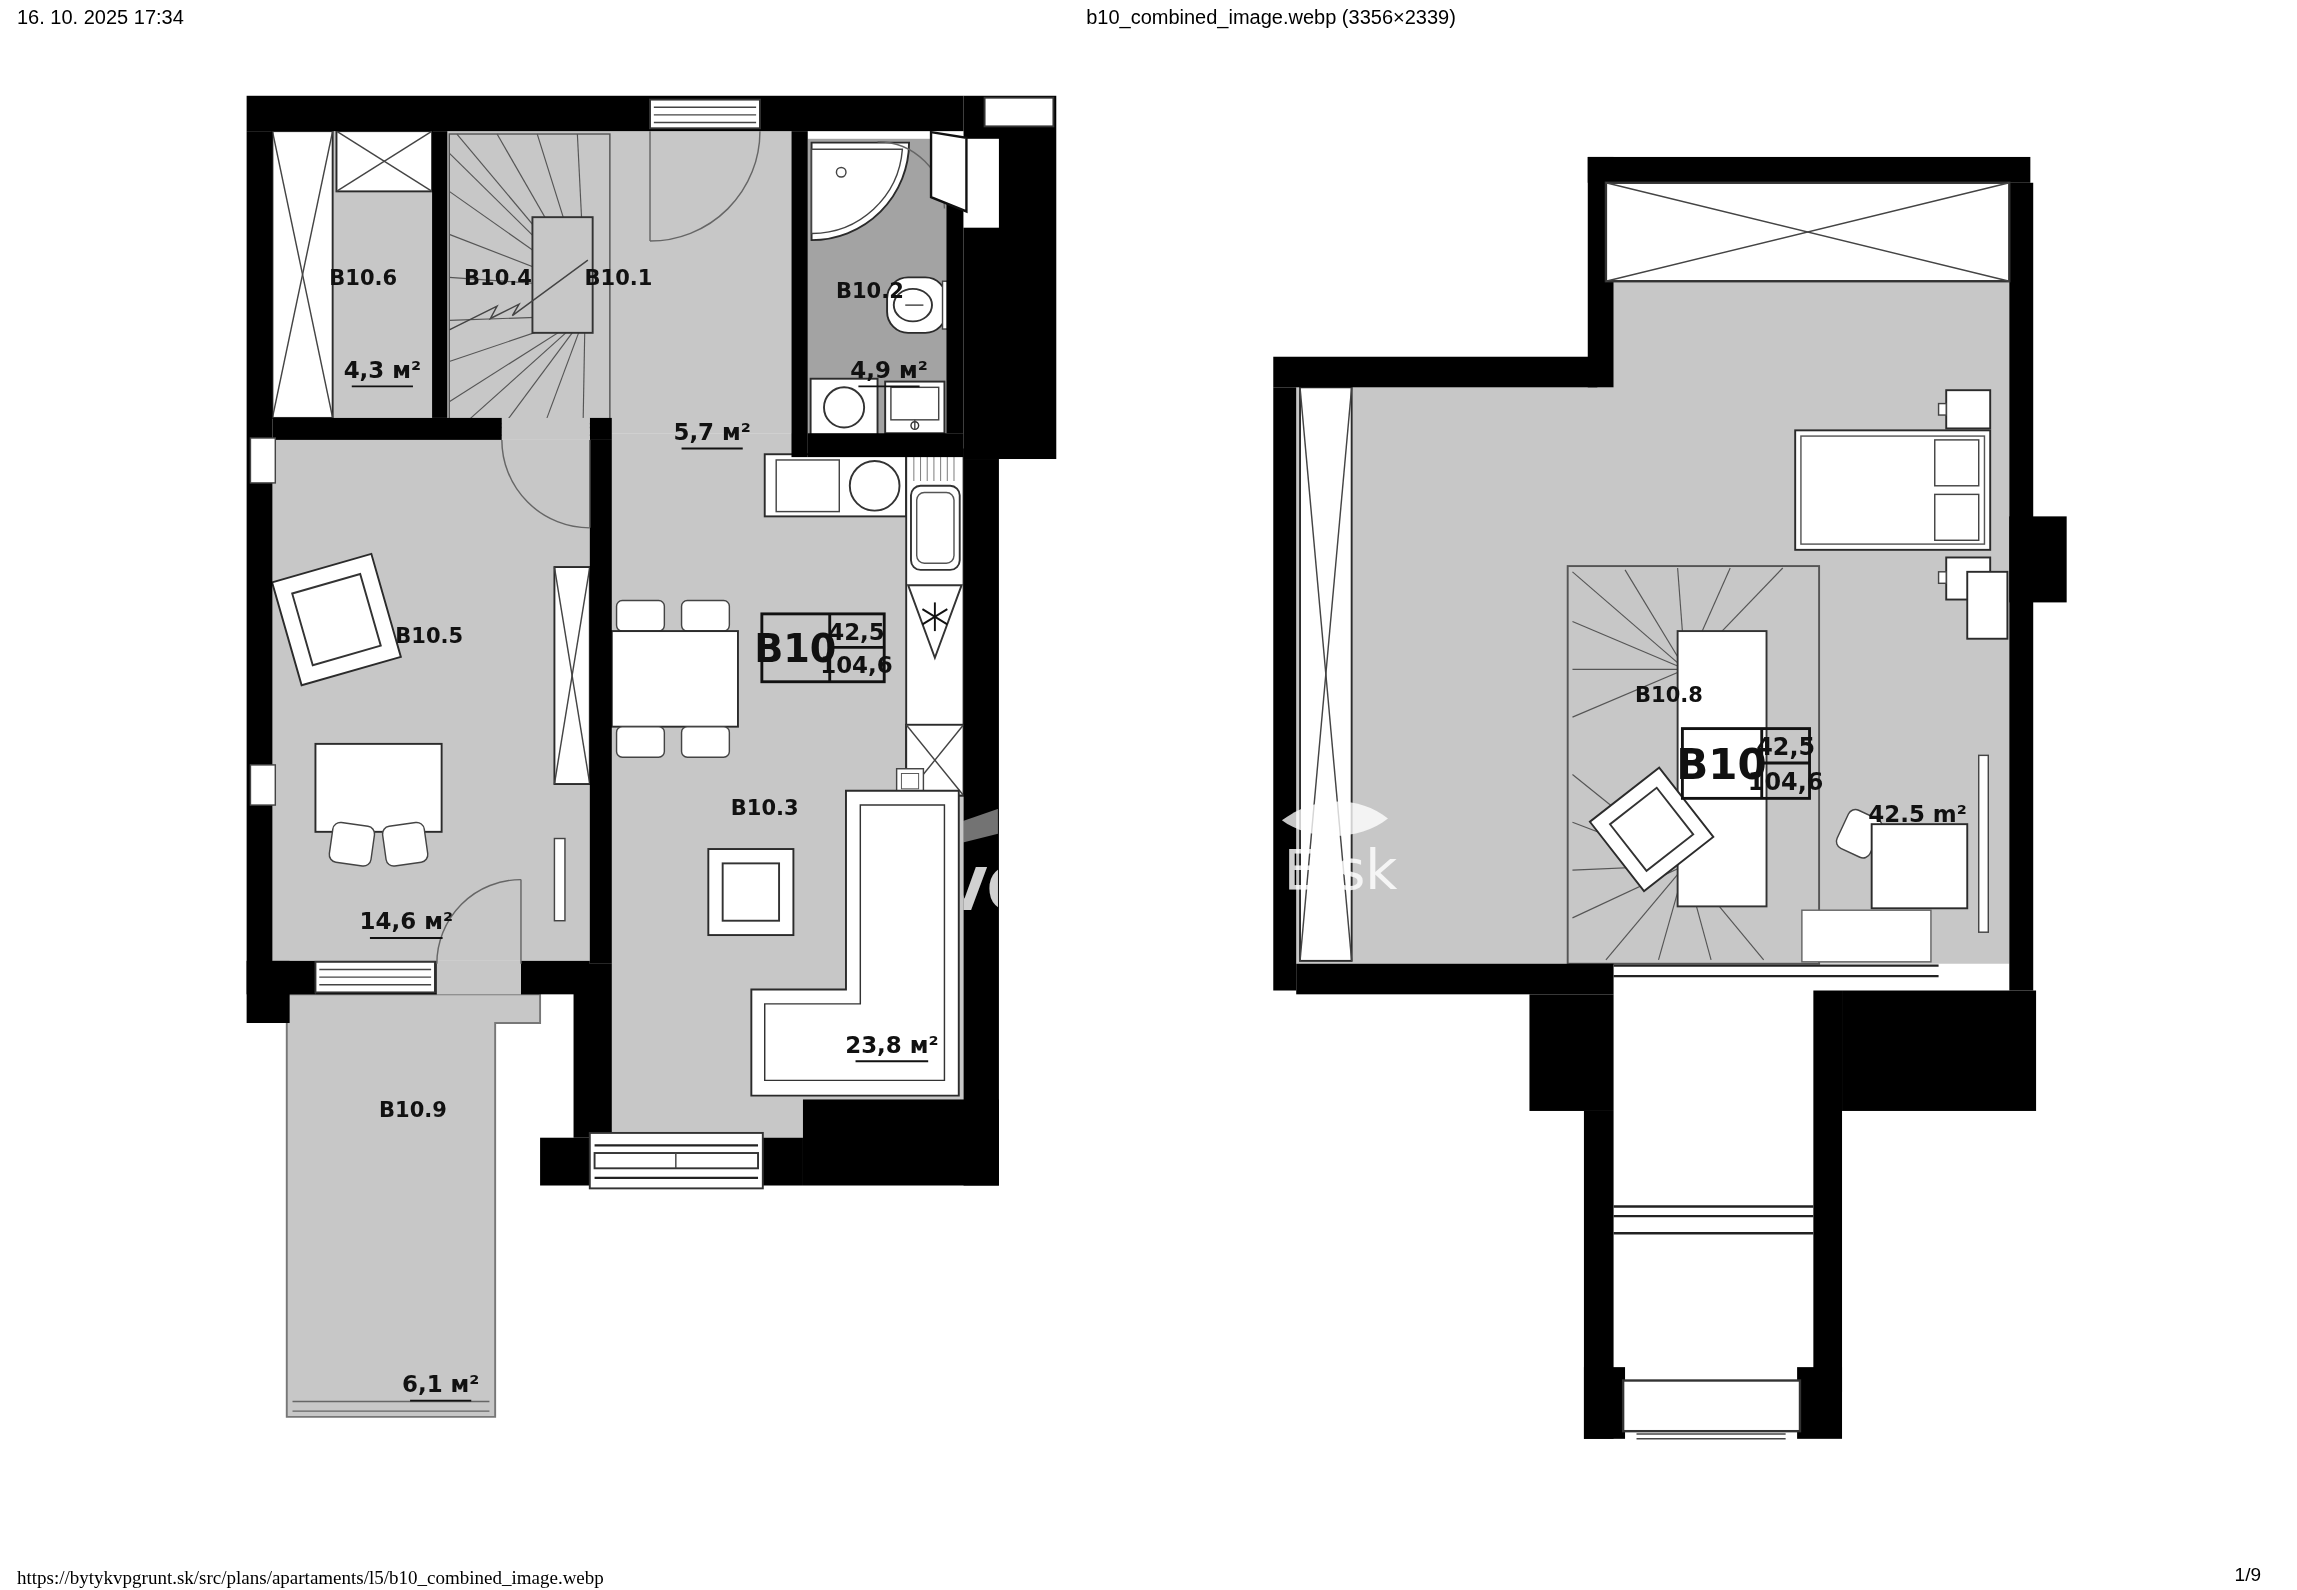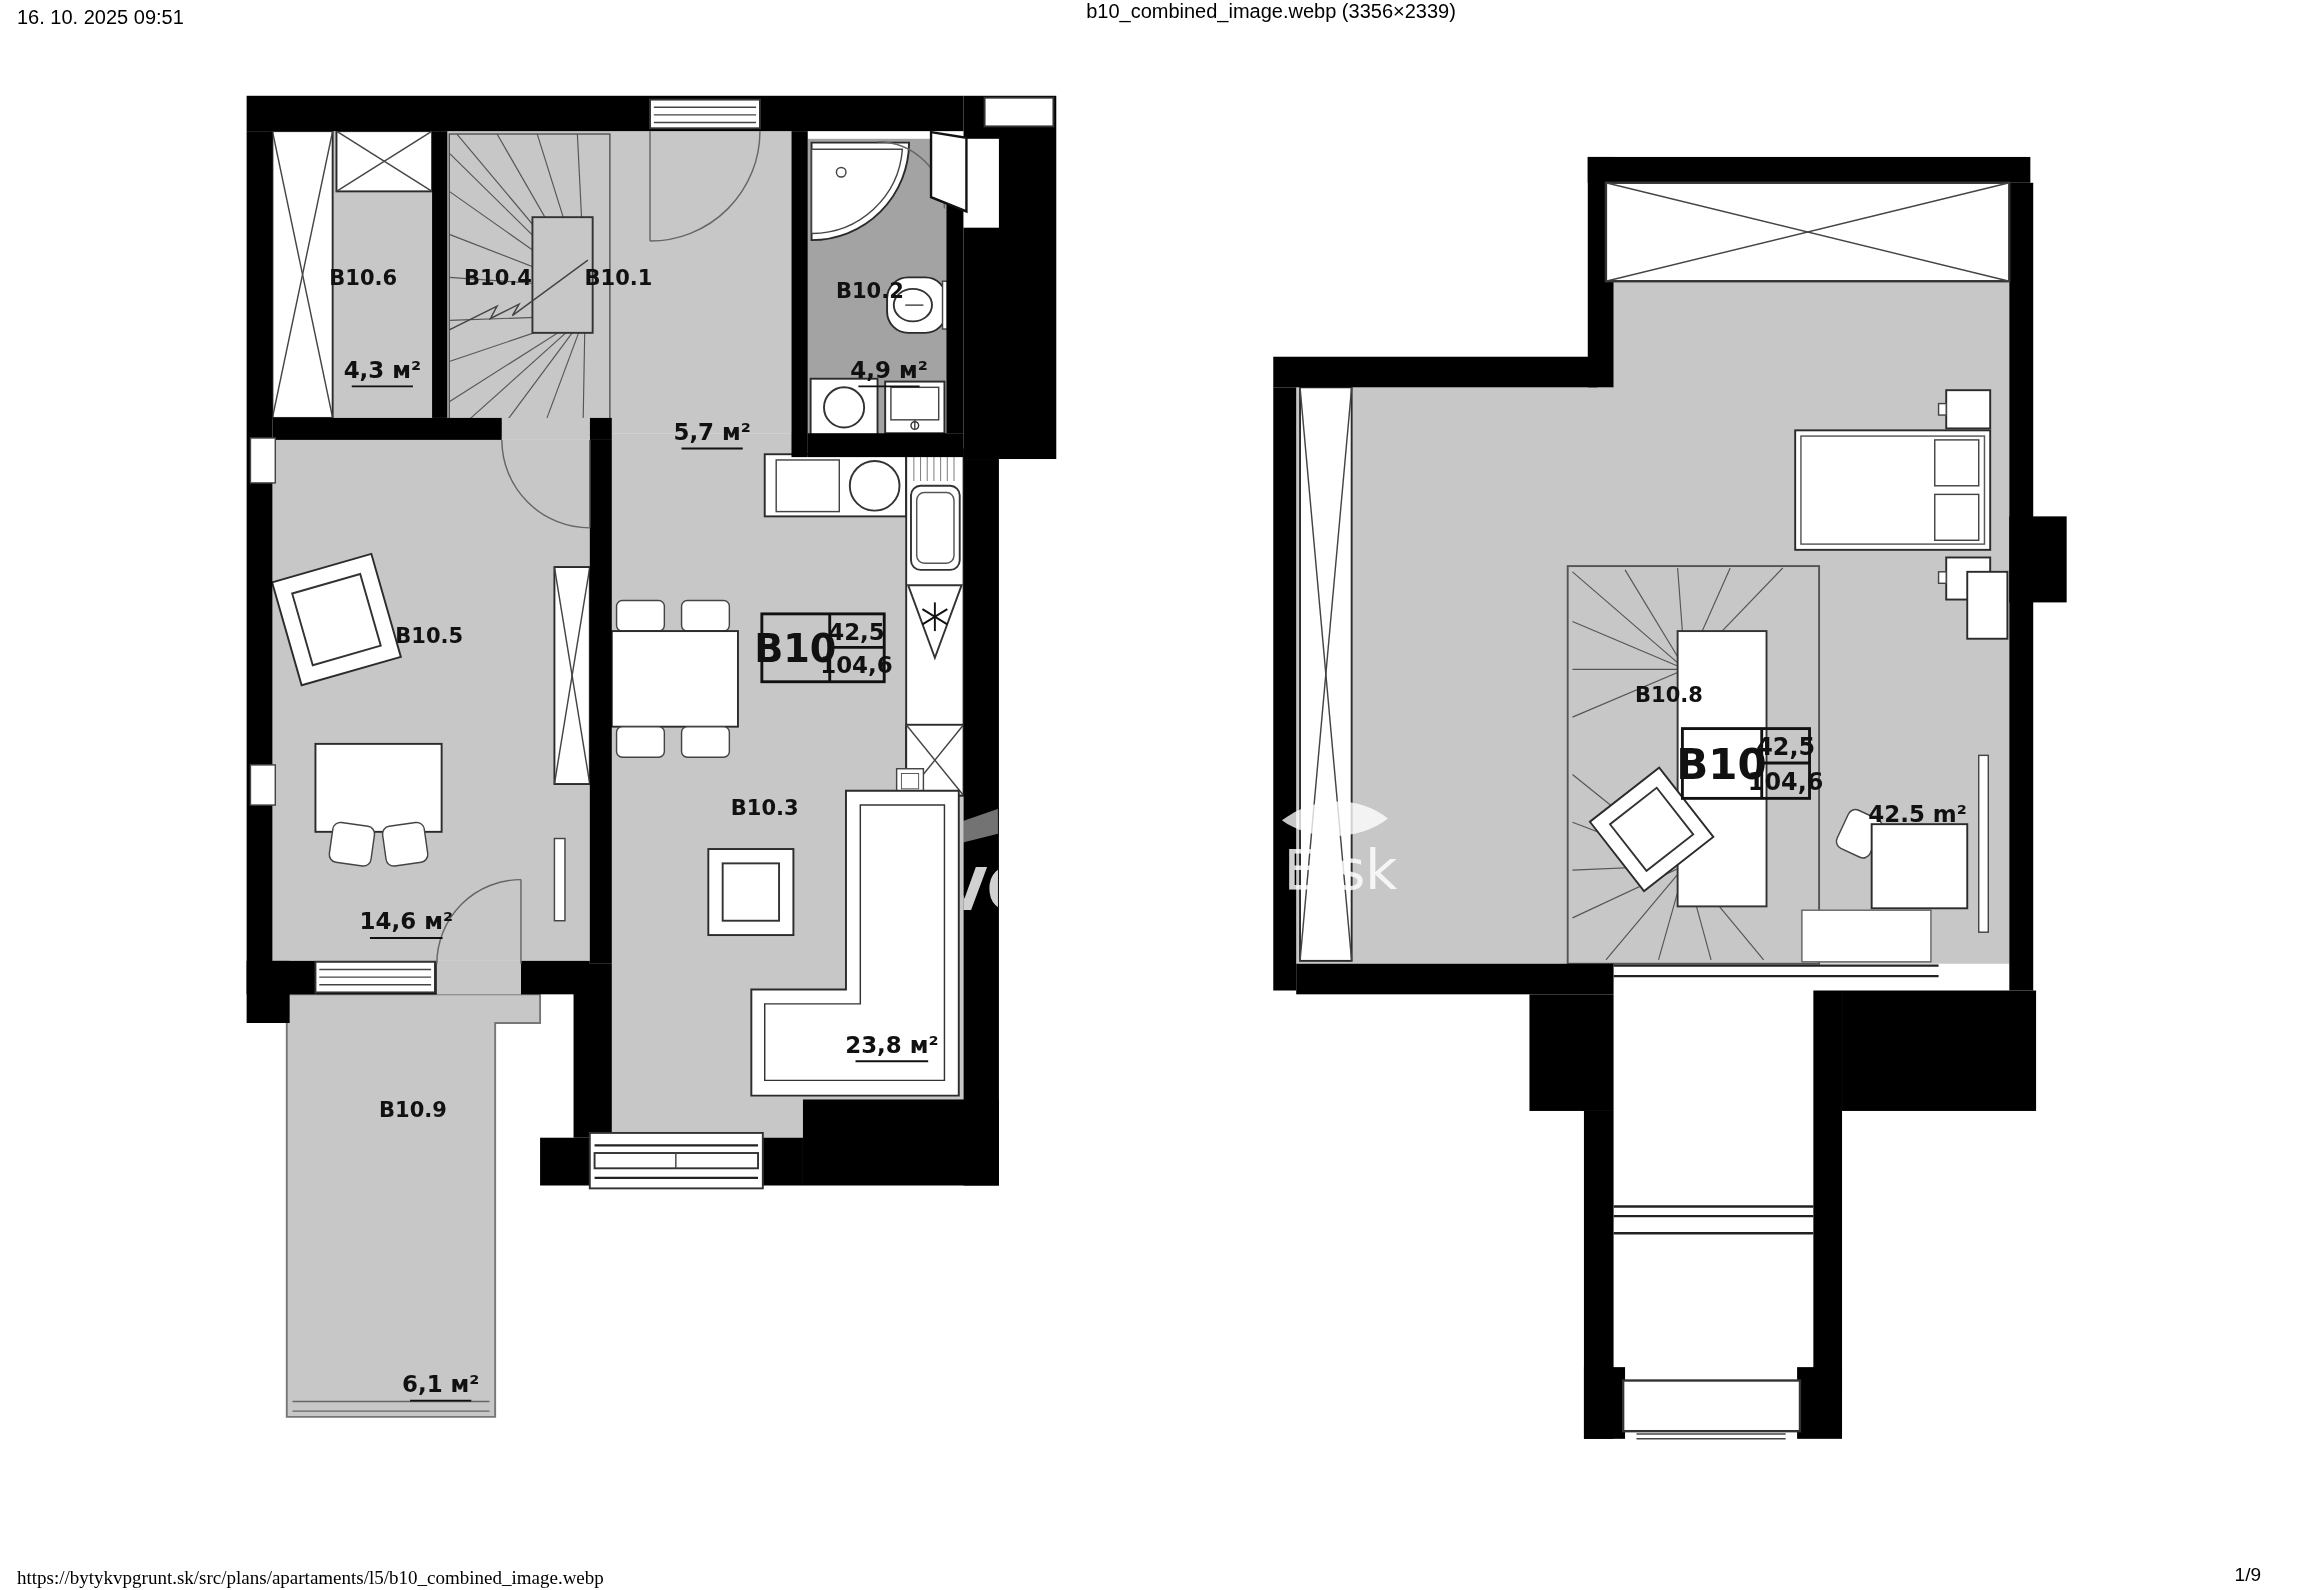--- a/index.html
+++ b/index.html
@@ -1,19 +1,19 @@
 <!DOCTYPE html>
 <html><head>
 <meta charset="utf-8">
 <style>
   html,body{margin:0;padding:0;background:#fff;}
   .page{position:relative;width:2298px;height:1591px;background:#fff;overflow:hidden;
         font-family:"Liberation Sans",sans-serif;color:#000;}
   .hdr-date{position:absolute;left:17px;top:5.7px;font-size:20px;}
-  .hdr-title{position:absolute;left:1271px;top:0;transform:translateX(-50%);font-size:20px;white-space:nowrap;}
+  .hdr-title{position:absolute;left:1271px;top:6px;transform:translateX(-50%);font-size:20px;white-space:nowrap;}
   .ftr-url{position:absolute;left:17px;top:1567px;font-size:19px;font-family:Liberation Serif, serif;}
   .ftr-page{position:absolute;right:37px;top:1564px;font-size:19px;}
   svg{position:absolute;left:0;top:0;}
   .wall{fill:#000;stroke:none;}
   .floor{fill:#c7c7c7;}
   .bathfloor{fill:#a3a3a3;}
   .furn{fill:#fff;stroke:#2b2b2b;stroke-width:2;}
   .furnthin{fill:#fff;stroke:#444;stroke-width:1.5;}
   .ln{stroke:#444;stroke-width:1.5;fill:none;}
   .ln2{stroke:#222;stroke-width:2.5;fill:none;}
@@ -21,21 +21,21 @@
   .roomlbl{font-family:"DejaVu Sans",sans-serif;font-weight:bold;font-size:22px;fill:#111;}
   .arealbl{font-family:"DejaVu Sans",sans-serif;font-weight:bold;font-size:24px;fill:#111;}
   .unitbig{font-family:"DejaVu Sans",sans-serif;font-weight:bold;fill:#111;}
   .wm{font-family:"DejaVu Sans",sans-serif;fill:rgba(255,255,255,0.82);}
 </style>
 </head>
 <body>
 
 <div class="page">
 
-  <div class="hdr-date">16. 10. 2025 09:51</div>
+  <div class="hdr-date">16. 10. 2025 17:34</div>
   <div class="hdr-title">b10_combined_image.webp (3356×2339)</div>
 
   <svg width="2298" height="1591" viewBox="0 0 2404 1664">
 
     <g>
 
       <g>
         <rect class="floor" x="285" y="137" width="167" height="300"></rect>
         <rect class="floor" x="468" y="137" width="360" height="316"></rect>
         <rect class="bathfloor" x="845" y="145" width="145" height="308"></rect>

